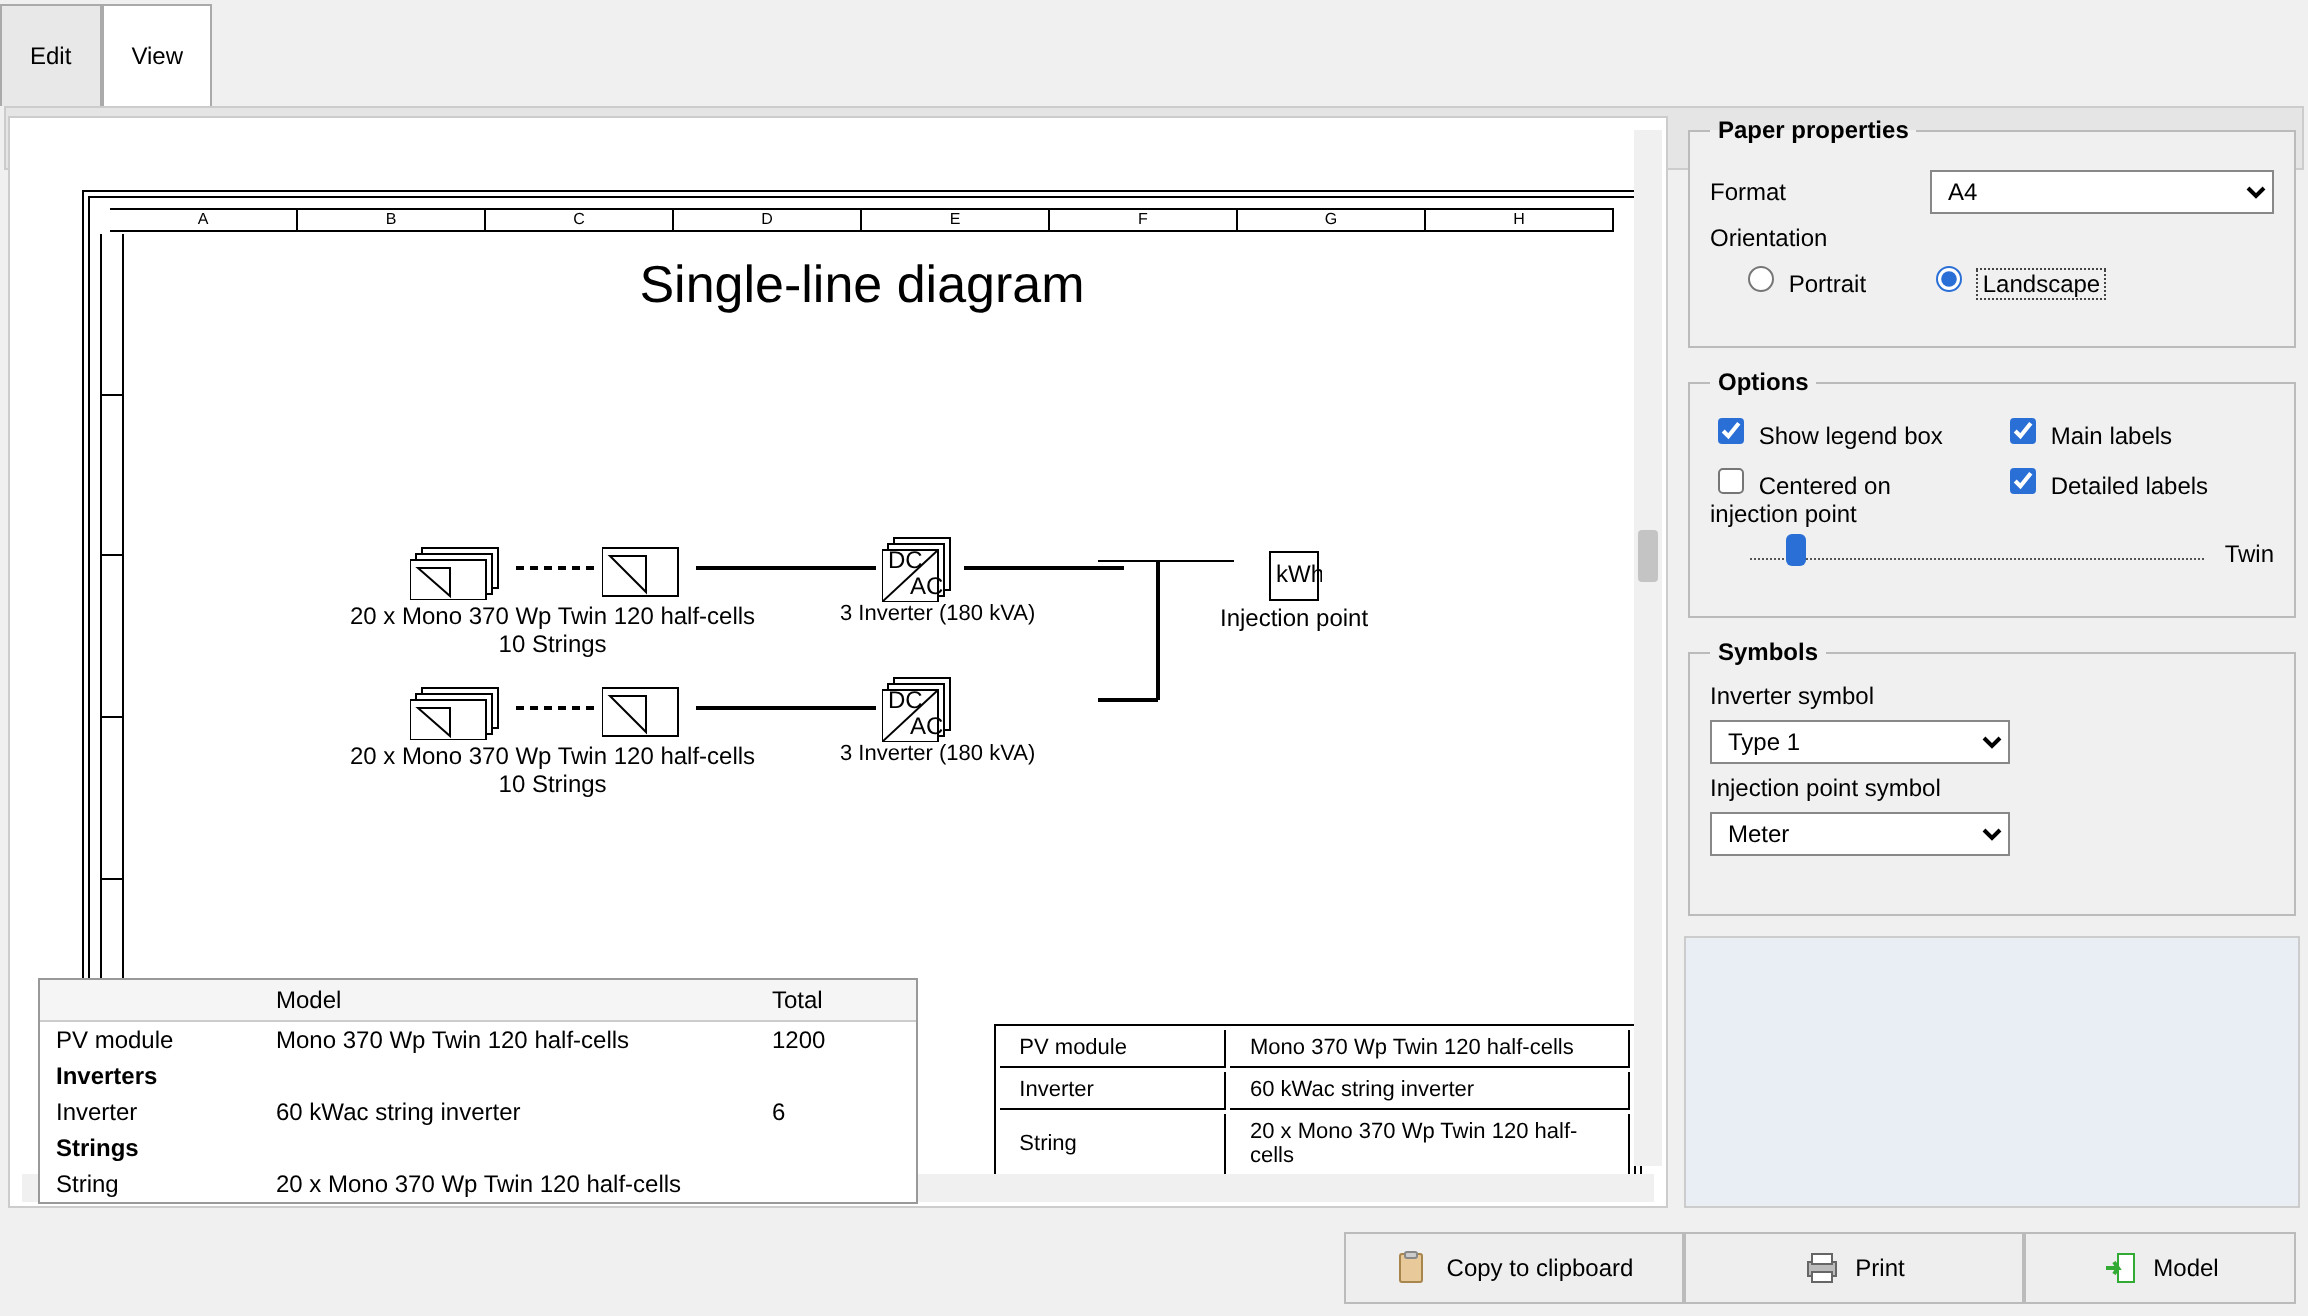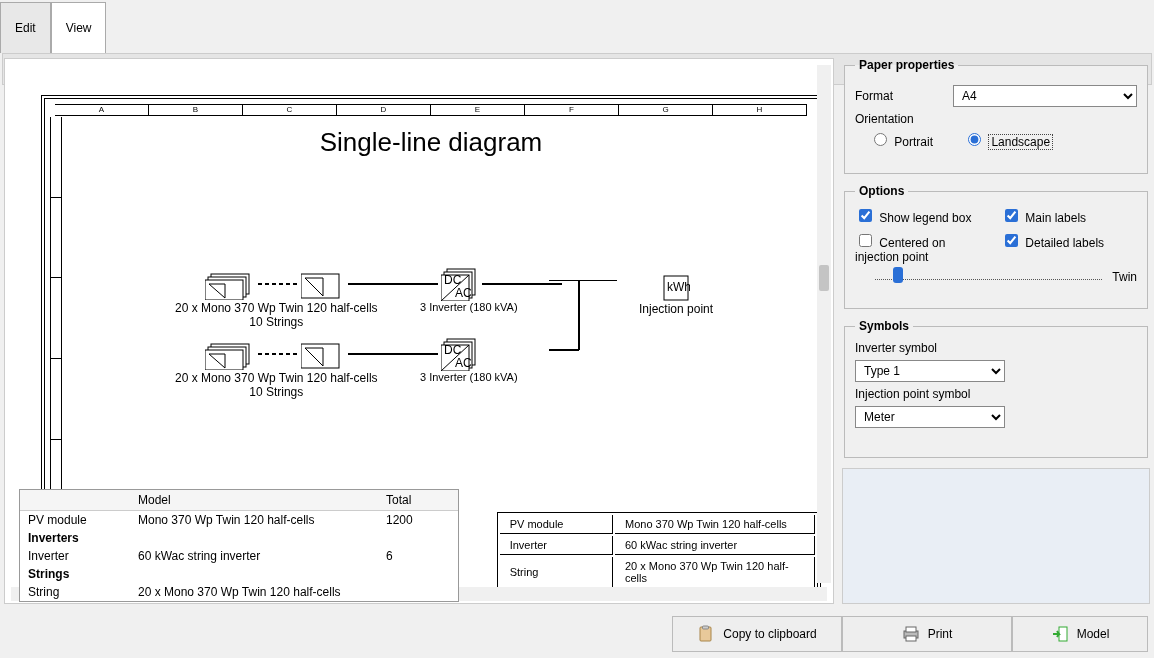--- a/index.html
+++ b/index.html
@@ -25,21 +25,21 @@
   .paper-title { text-align:center; font-size:26px; font-weight:normal; margin-top:28px; }
   .ruler-top, .ruler-left { position:absolute; font-size:9px; color:#000; }
   .ruler-top { top:5px; left:10px; right:10px; height:12px; border-top:1px solid #000; border-bottom:1px solid #000; display:flex;}
   .ruler-top span{ flex:1; text-align:center; border-right:1px solid #000; font-size:8px; }
   .ruler-left { left:5px; top:18px; bottom:10px; width:12px; border-left:1px solid #000; border-right:1px solid #000; display:flex; flex-direction:column;}
   .ruler-left span{ flex:1; border-bottom:1px solid #000; }
 
   .diagram-row { position:absolute; left:160px; display:flex; align-items:center; gap:3px;justify-content:space-between; }
   .label-under { position:absolute; text-align:center; font-size:11px; white-space:nowrap; }
   .inv-label { position:absolute; font-size:11px; }
-  .injection { position:absolute; left:594px; top:175px; text-align:center; font-size:11px; }
+  .injection { position:absolute; left:565px; top:175px; text-align:center; font-size:11px; }
 
   
   .legend { position:absolute; left:14px; top:430px; width:440px; background:#fff; border:1px solid #999; z-index:5; font-size:12px; }
   .legend-header { display:flex; background:#f5f5f5; border-bottom:1px solid #ccc; }
   .legend-header div:nth-child(1){ width:110px; padding:3px 8px;}
   .legend-header div:nth-child(2){ flex:1; padding:3px 8px;}
   .legend-header div:nth-child(3){ width:80px; padding:3px 8px;}
   .legend-row { display:flex; }
   .legend-row div:nth-child(1){ width:110px; padding:2px 8px;}
   .legend-row div:nth-child(2){ flex:1; padding:2px 8px;}
@@ -51,21 +51,21 @@
 
   .scrollbar-h { position:absolute; left:6px; right:6px; bottom:2px; height:14px; background:#f0f0f0; }
   .scrollbar-h .thumb{ position:absolute; left:392px; width:26px; top:2px; bottom:2px; background:#c4c4c4; border-radius:2px;}
   .scrollbar-v { position:absolute; right:2px; top:6px; bottom:20px; width:14px; background:#f0f0f0; }
   .scrollbar-v .thumb{ position:absolute; top:200px; height:26px; left:2px; right:2px; background:#c4c4c4; border-radius:2px;}
 
   
   .sidepanel { width:308px; margin:4px; display:flex; flex-direction:column; gap:10px; }
   fieldset { border:1px solid #bbb; padding:8px 10px 24px; background:#f0f0f0; }
   legend.fs { font-weight:bold; padding:0 4px; font-size:12px;}
-  .row { display:flex; align-items:center; margin:5px 0; gap:8px;}
+  .row { display:flex; align-items:center; margin:5px 0; gap:20px;}
   .row label { width:90px; }
   select { flex:1; height:22px; border:1px solid #888; background:#fff; padding:0 4px;}
   input[type=radio],input[type=checkbox]{ accent-color:#2a6fd6; margin-right:4px;}
   .radio-group { display:flex; gap:30px; margin-left:14px; margin-top:4px;}
   .opts { display:grid; grid-template-columns:1fr 1fr; gap:6px 10px; }
   .zoom-row { display:flex; align-items:center; gap:10px; margin-top:6px;}
   .slider-track { flex:1; height:6px; border-bottom:1px dotted #555; position:relative; margin-left:20px;}
   .slider-thumb { position:absolute; left:18px; top:-7px; width:10px; height:16px; background:#2a6fd6; border-radius:3px;}
 
   .preview-area { flex:1; background:#e9eef5; border:1px solid #ccc; margin-top:auto; height:90px;}

